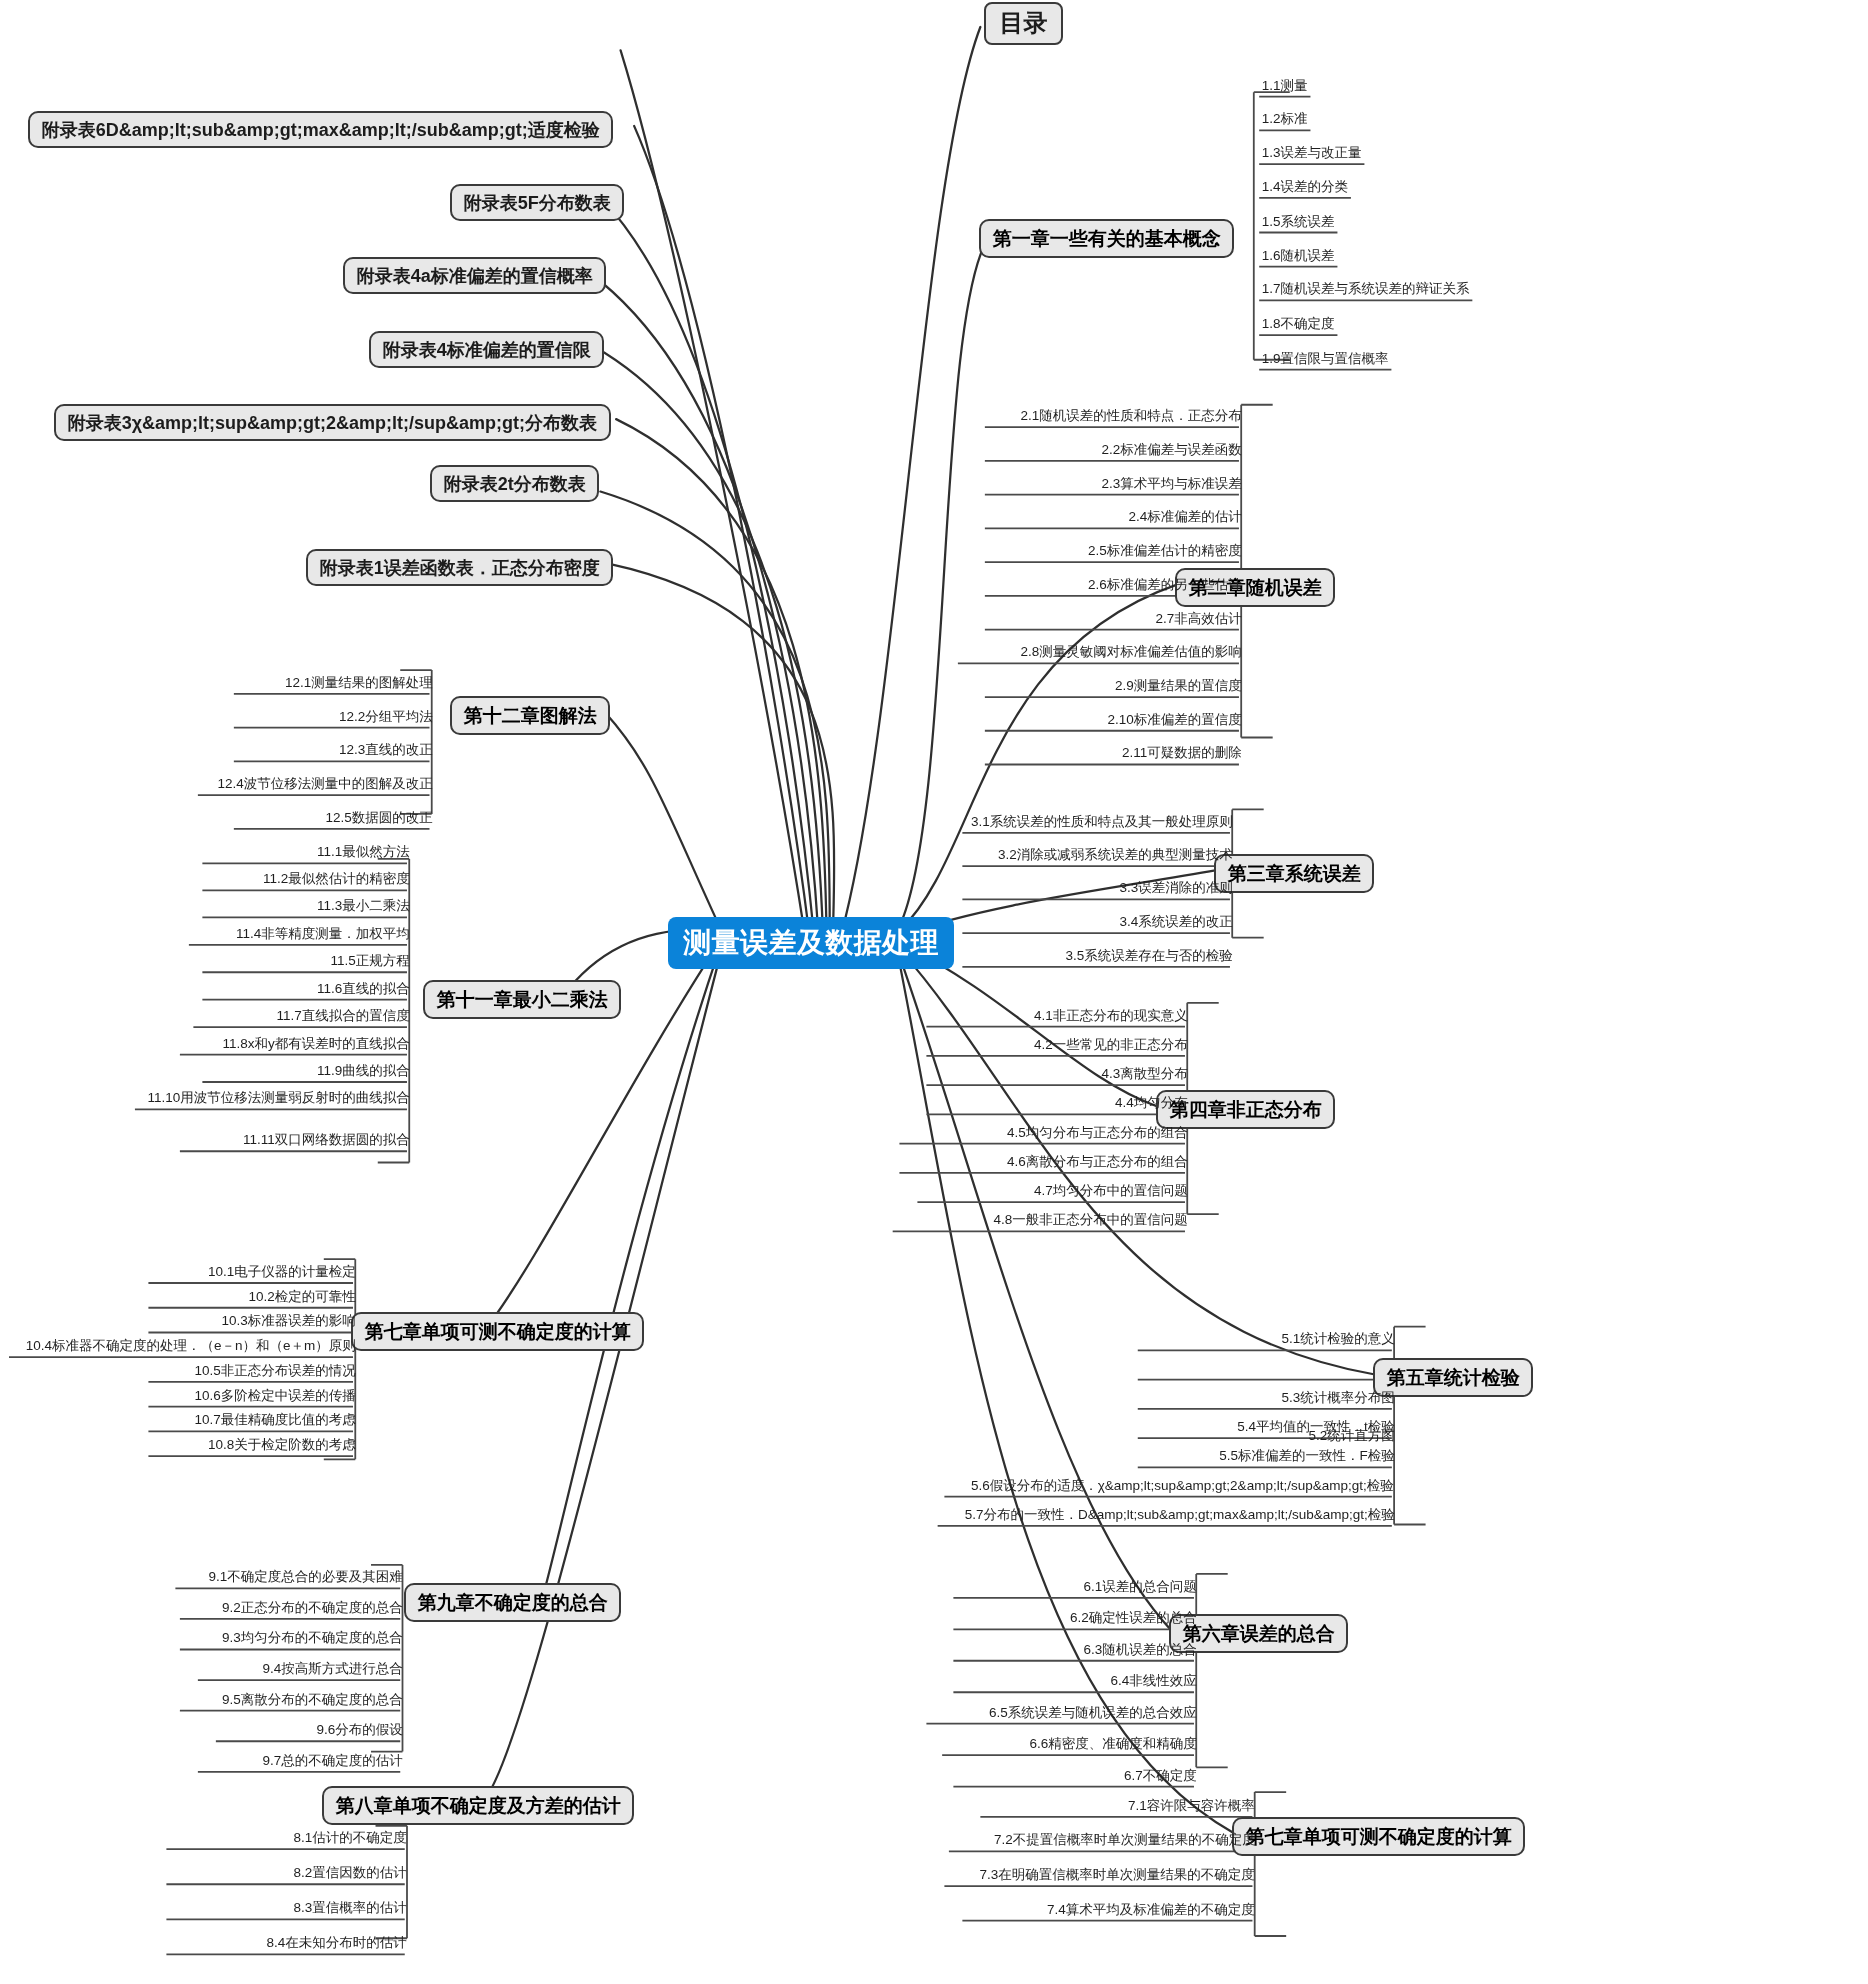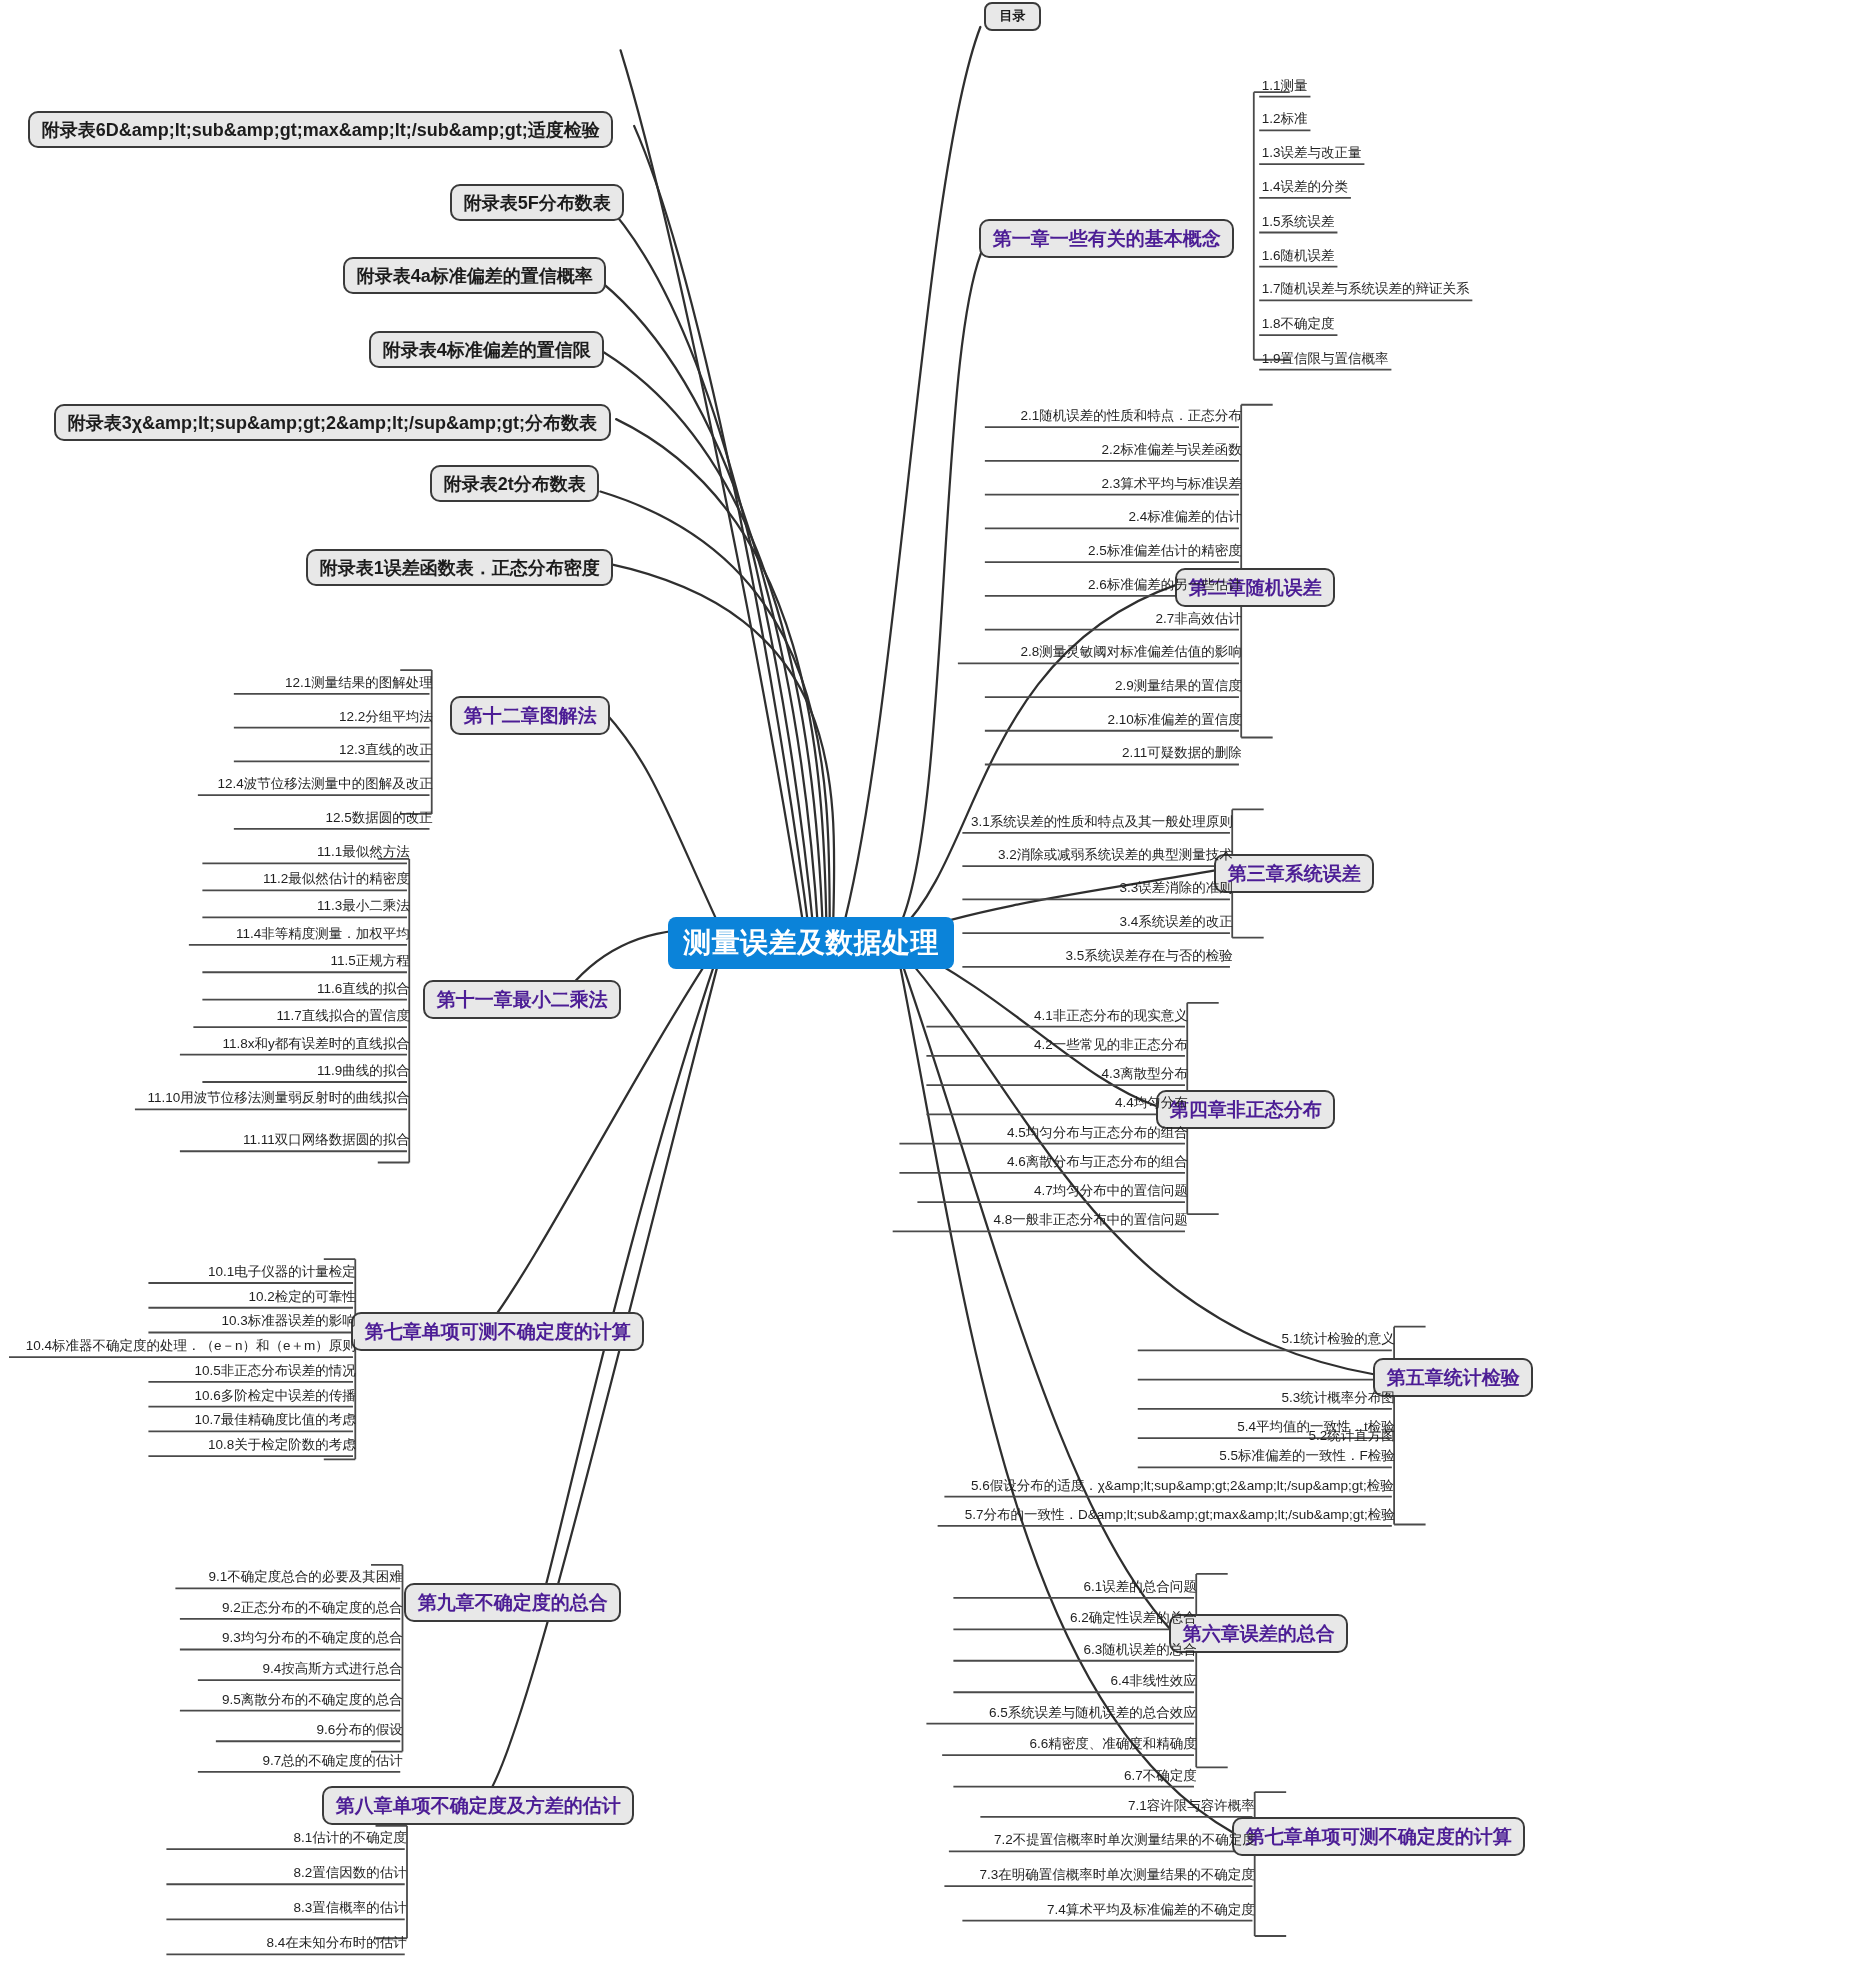--- a/index.html
+++ b/index.html
@@ -11,33 +11,33 @@
   .node{position:absolute;box-sizing:border-box;display:flex;align-items:center;justify-content:center;}
 
   .root{
     background:#0b83d9;color:#ffffff;border-radius:8px;
     font-size:28px;font-weight:700;letter-spacing:0.4px;
     padding:7.2px 15.3px;white-space:nowrap;
   }
 
   .chapter{
     background:#e8e8e8;border:2.2px solid #3a3a3a;border-radius:10px;
-    color:#4c1d95;font-size:19px;font-weight:700;
+    color:#000000;font-size:19px;font-weight:700;
     padding:4.5px 11.7px;white-space:nowrap;
   }
 
   .appendix{
     background:#e8e8e8;border:2.2px solid #3a3a3a;border-radius:10px;
     color:#1c1c1c;font-size:18px;font-weight:700;
     padding:4.5px 11.7px;white-space:nowrap;
   }
 
   .toc{
     background:#e8e8e8;border:2.2px solid #3a3a3a;border-radius:8px;
-    color:#1c1c1c;font-size:13px;font-weight:700;
+    color:#1c1c1c;font-size:24px;font-weight:700;
     padding:3.6px 13.5px;white-space:nowrap;
   }
 
   
   .leaf{
     position:absolute;white-space:nowrap;color:#1f1f1f;
     font-size:13.5px;font-weight:400;line-height:1;
     padding:0 2.7px 3.1px 2.7px;
   }
   .leaf.r{text-align:left;}

